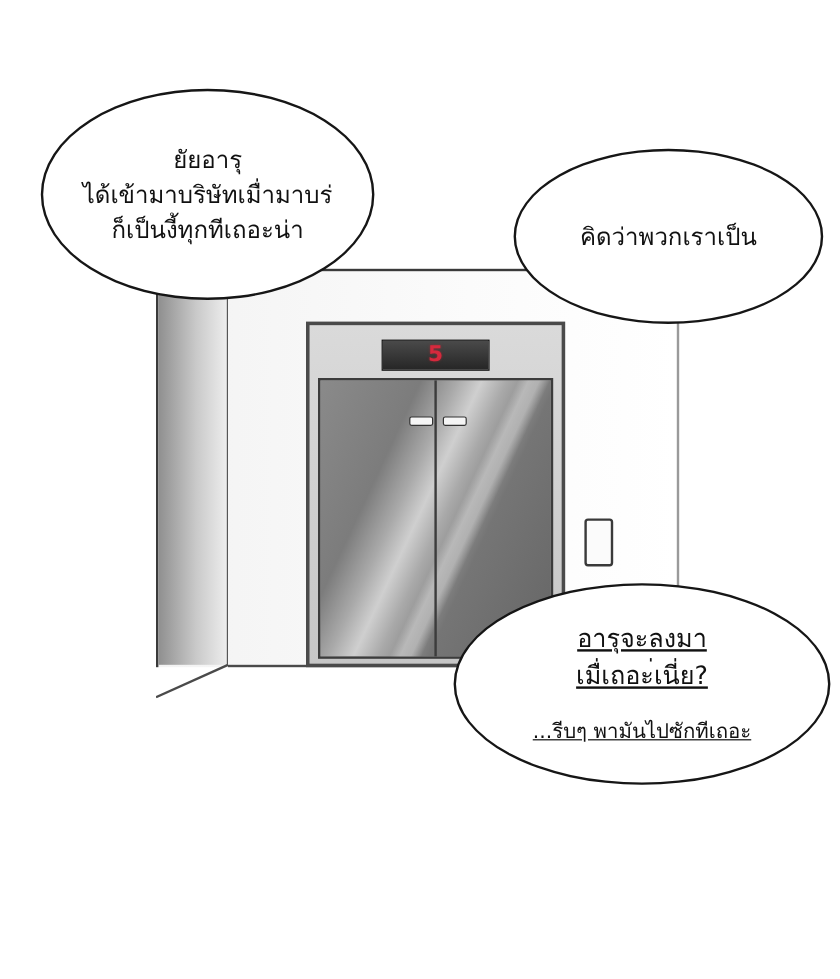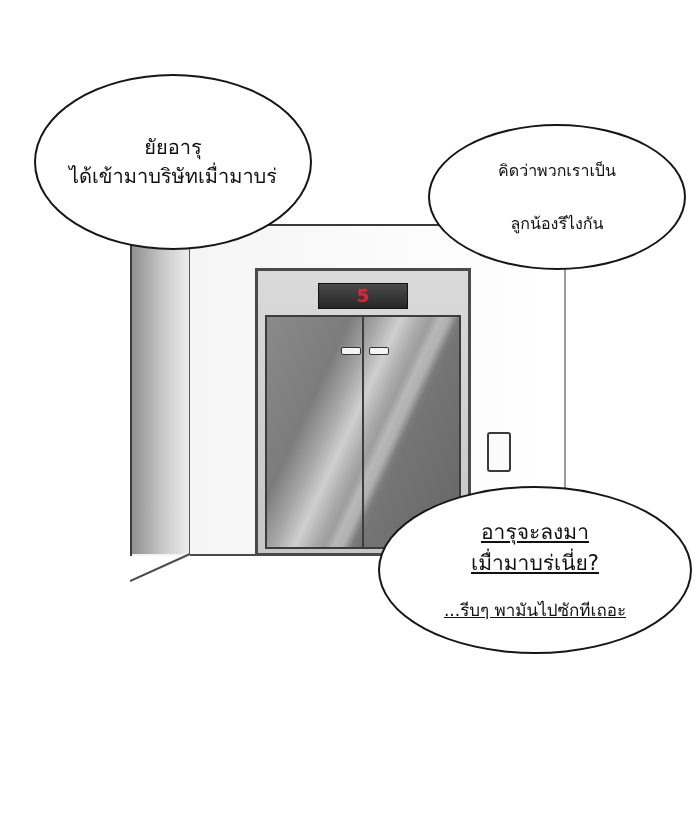--- a/index.html
+++ b/index.html
@@ -92,21 +92,21 @@
     position:absolute;
     background:#ffffff;
     border:2px solid #161616;
     border-radius:50%;
     display:flex;flex-direction:column;align-items:center;justify-content:center;
     text-align:center;color:#111;
     z-index:5;
   }
   .bubble .line{display:block;line-height:1.45;white-space:nowrap;}
   .b1{left:34px;top:74px;width:274px;height:172px;font-size:20px;}
-  .b2{left:428px;top:124px;width:254px;height:142px;font-size:16px;gap:30px;}
+  .b2{left:428px;top:124px;width:254px;height:142px;font-size:20px;gap:30px;}
   .b3{left:378px;top:486px;width:310px;height:164px;font-size:21px;text-decoration:underline;}
   .b3 .line.small{font-size:17px;margin-top:20px;}
 </style>
 </head>
 <body>
 
 <div class="stage">
 
   <div class="scene">
     <div class="wall"></div>
@@ -128,26 +128,26 @@
 
     <div class="floor-line"></div>
     <svg class="floor-persp" viewBox="0 0 62 30" width="62" height="30">
       <line x1="0" y1="29" x2="60" y2="2" stroke="#4a4a4a" stroke-width="2"></line>
     </svg>
   </div>
 
   <div class="bubble b1">
     <span class="line">ยัยอารุ</span>
     <span class="line">ได้เข้ามาบริษัทเมื่ามาบร่</span>
+    <span class="line">ก็เป็นงี้ทุกทีเถอะน่า</span>
   </div>
 
   <div class="bubble b2">
     <span class="line">คิดว่าพวกเราเป็น</span>
-    <span class="line">ลูกน้องรึไงกัน</span>
   </div>
 
   <div class="bubble b3">
     <span class="line">อารุจะลงมา</span>
-    <span class="line">เมื่ามาบร่เนี่ย?</span>
+    <span class="line">เมื่เถอะ่เนี่ย?</span>
     <span class="line small">...รีบๆ พามันไปซักทีเถอะ</span>
   </div>
 
 </div>
 
 </body></html>

